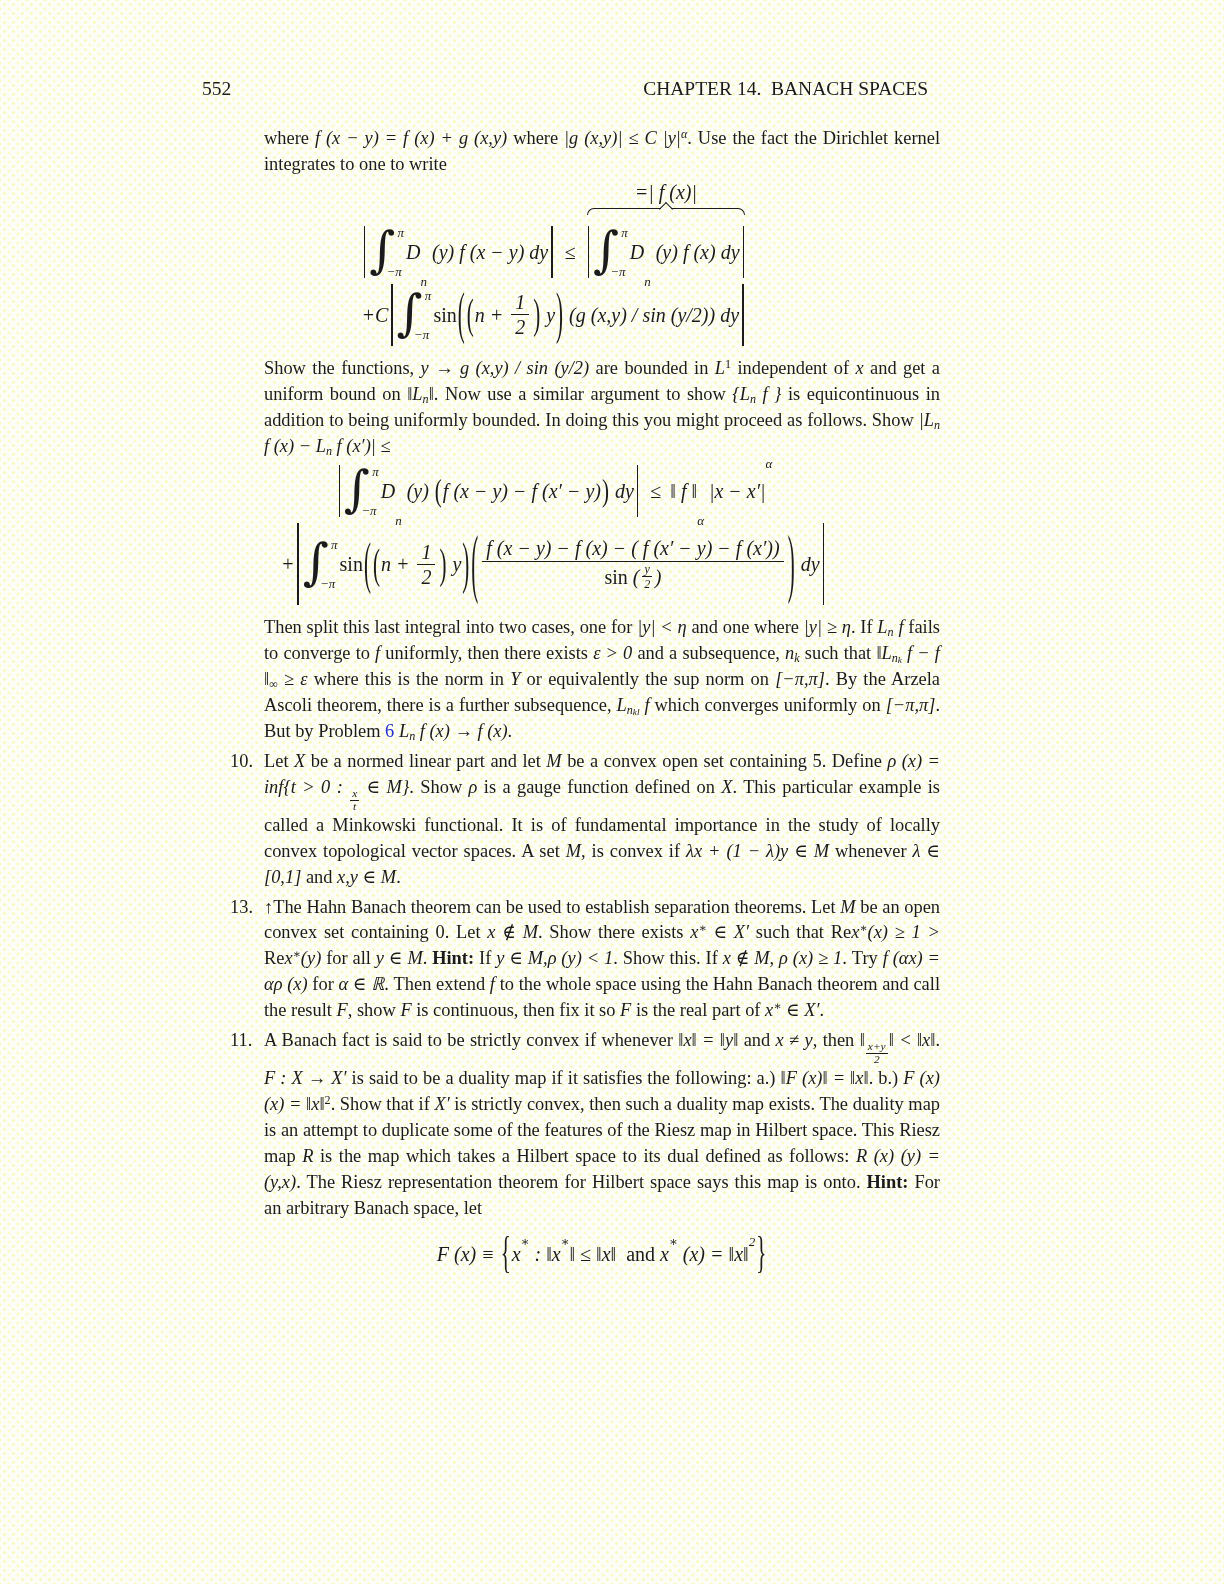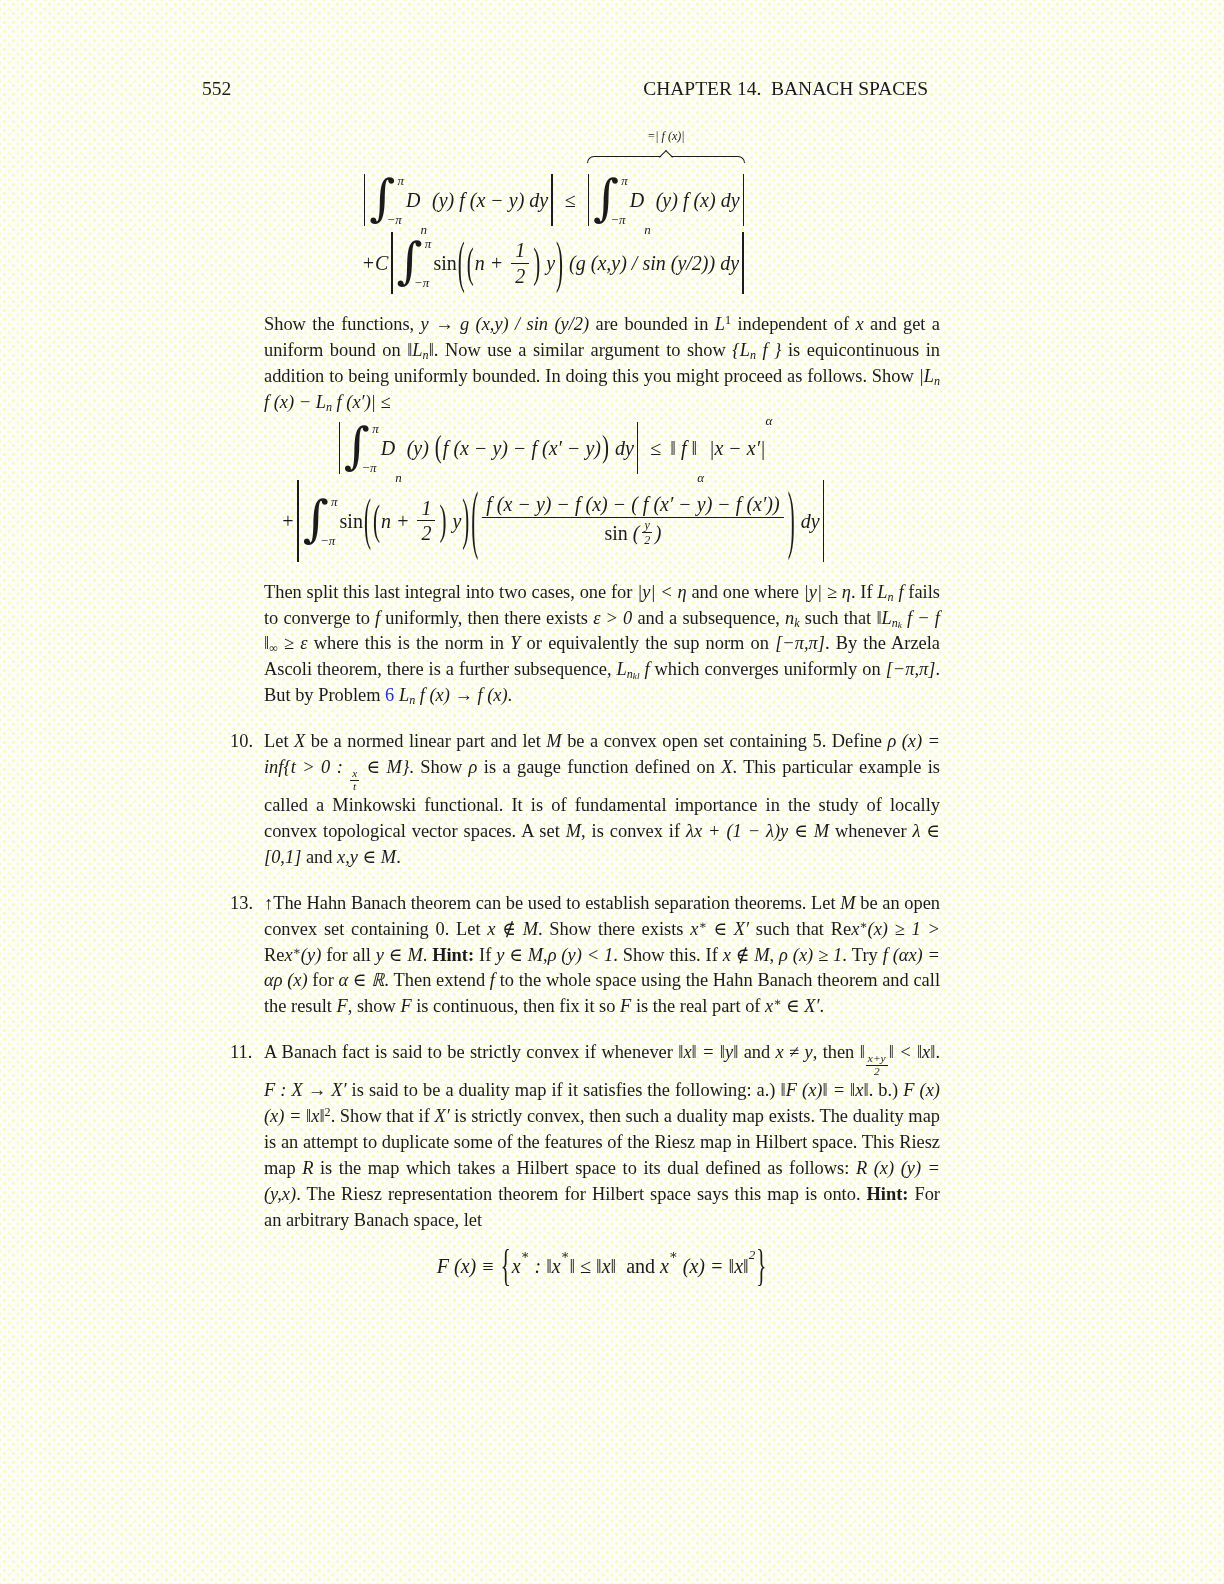--- a/index.html
+++ b/index.html
@@ -13,32 +13,32 @@
       radial-gradient(circle, rgba(248,248,160,.75) 1.1px, rgba(0,0,0,0) 1.5px);
     background-size:9px 9px;
     background-position:0 0,4.5px 4.5px;
   }
   .page{position:absolute;inset:0;}
   
   .hdr{position:absolute;left:202px;top:78px;width:726px;display:flex;justify-content:space-between;font-size:19.5px;}
   
   .content{position:absolute;left:264px;top:126px;width:676px;font-size:18.4px;line-height:25.9px;text-align:justify;}
   p.para{margin:0;}
-  p.mt{margin-top:18px;}
+  p.mt{margin-top:10px;}
   .i{font-style:italic;}
   .b{font-weight:bold;}
   .sup1{font-size:.66em;vertical-align:.5em;line-height:0;}
   .sub1{font-size:.66em;vertical-align:-.25em;line-height:0;}
   .sub2{font-size:.5em;vertical-align:-.45em;line-height:0;}
   .plink{color:#2330cc;cursor:pointer;}
   
   .bfr{display:inline-flex;flex-direction:column;align-items:center;vertical-align:-.35em;font-size:.62em;line-height:1.05;margin:0 1px;}
   .bfr .fn{border-bottom:1.2px solid #1b1b1b;padding:0 2px;}
   
-  .item{position:relative;margin-top:20px;}
+  .item{position:relative;margin-top:4px;}
   .item .num{position:absolute;left:-34px;top:0;width:30px;text-align:left;}
   
   .eqblock{margin:0;display:flex;flex-direction:column;align-items:center;}
   .eqblock.shift .eqline{transform:translateX(-48px);}
   .eqline{display:flex;align-items:center;justify-content:center;white-space:pre;font-size:20px;line-height:1;margin-top:6px;}
   .eqline.first{margin-top:6px;}
   .eqline.has-brace{margin-top:48px;}
   .mi{font-style:italic;}
   .mr{font-style:normal;}
   .mrel{margin:0 9px;}
@@ -51,21 +51,21 @@
   .ihi{margin-left:2px;}
   .ilo{margin-left:-9px;}
   .bigp{display:inline-block;font-size:21px;line-height:1;margin:0 1px;transform-origin:center;}
   .frac{display:inline-flex;flex-direction:column;align-items:center;vertical-align:middle;margin:0 3px;line-height:1.12;}
   .frac .fn{border-bottom:1.4px solid #1b1b1b;padding:0 4px 1px;display:inline-flex;align-items:center;white-space:pre;}
   .frac .fd{padding-top:1px;display:inline-flex;align-items:center;white-space:pre;}
   .frac.small{font-size:.6em;}
   .frac.small .fn{border-bottom-width:1px;padding:0 2px 0;}
   
   .grp{position:relative;display:inline-flex;align-items:center;white-space:pre;}
-  .grplabel{position:absolute;top:-44px;left:0;right:0;text-align:center;font-size:12px;font-style:italic;white-space:nowrap;}
+  .grplabel{position:absolute;top:-44px;left:0;right:0;text-align:center;font-size:20px;font-style:italic;white-space:nowrap;}
   .grpbrace{position:absolute;top:-22px;left:2px;right:2px;height:11px;}
   .grpbrace::before{content:"";position:absolute;left:0;width:calc(50% - 6px);top:4px;height:6px;
     border-top:1.7px solid #1b1b1b;border-left:1.7px solid #1b1b1b;border-top-left-radius:8px;}
   .grpbrace::after{content:"";position:absolute;right:0;width:calc(50% - 6px);top:4px;height:6px;
     border-top:1.7px solid #1b1b1b;border-right:1.7px solid #1b1b1b;border-top-right-radius:8px;}
   .grpnub{position:absolute;left:50%;top:0;width:9px;height:9px;margin-left:-4.5px;
     border-top:1.7px solid #1b1b1b;border-left:1.7px solid #1b1b1b;transform:rotate(45deg);}
   .sq{white-space:pre;}
 </style>
 </head>
@@ -73,20 +73,21 @@
 
 <div class="page">
 
   <div class="hdr">
     <span>552</span>
     <span class="sq">CHAPTER 14.  BANACH SPACES</span>
   </div>
 
   <div class="content">
 
+    <p class="para"><span>where </span><span class="i">f (x − y) = f (x) + g (x,y)</span><span> where </span><span class="i">|g (x,y)| ≤ C |y|</span><span class="i sup1">α</span><span>. Use the fact the Dirichlet kernel integrates to one to write</span></p>
 
     <div class="eqblock shift">
         <div class="eqline first has-brace"><span class="vbar" style="height: 52px;"></span><span class="intw"><span class="intsign">∫</span><span class="intlims"><span class="ihi">π</span><span class="ilo">−π</span></span></span><span class="mi">D</span><span class="msub">n</span><span class="mi"> (y) f (x − y) dy</span><span class="vbar" style="height: 52px;"></span><span class="mrel">≤</span><span class="grp"><span class="grplabel">=| f (x)|</span><span class="grpbrace"><span class="grpnub"></span></span><span class="vbar" style="height: 52px;"></span><span class="intw"><span class="intsign">∫</span><span class="intlims"><span class="ihi">π</span><span class="ilo">−π</span></span></span><span class="mi">D</span><span class="msub">n</span><span class="mi"> (y) f (x) dy</span><span class="vbar" style="height: 52px;"></span></span></div>
         <div class="eqline"><span class="mi">+C</span><span class="vbar" style="height: 62px;"></span><span class="intw"><span class="intsign">∫</span><span class="intlims"><span class="ihi">π</span><span class="ilo">−π</span></span></span><span class="mr">sin</span><span class="bigp" style="transform: scaleY(2.7);">(</span><span class="bigp" style="transform: scaleY(2);">(</span><span class="mi">n + </span><span class="frac"><span class="fn"><span class="mi">1</span></span><span class="fd"><span class="mi">2</span></span></span><span class="bigp" style="transform: scaleY(2);">)</span><span class="mi"> y</span><span class="bigp" style="transform: scaleY(2.7);">)</span><span class="mi"> (g (x,y) / sin (y/2)) dy</span><span class="vbar" style="height: 62px;"></span></div>
       </div>
 
     <p class="para mt"><span>Show the functions, </span><span class="i">y → g (x,y) / sin (y/2)</span><span> are bounded in </span><span class="i">L</span><span class="sup1">1</span><span> independent of </span><span class="i">x</span><span> and get a uniform bound on </span><span class="i">‖L</span><span class="i sub1">n</span><span class="i">‖</span><span>. Now use a similar argument to show </span><span class="i">{L</span><span class="i sub1">n</span><span class="i"> f }</span><span> is equicontinuous in addition to being uniformly bounded.  In doing this you might proceed as follows.  Show </span><span class="i">|L</span><span class="i sub1">n</span><span class="i"> f (x) − L</span><span class="i sub1">n</span><span class="i"> f (x′)| ≤</span></p>
 
     <div class="eqblock shift">
         <div class="eqline first"><span class="vbar" style="height: 52px;"></span><span class="intw"><span class="intsign">∫</span><span class="intlims"><span class="ihi">π</span><span class="ilo">−π</span></span></span><span class="mi">D</span><span class="msub">n</span><span class="mi"> (y) </span><span class="bigp" style="transform: scaleY(1.5);">(</span><span class="mi">f (x − y) − f (x′ − y)</span><span class="bigp" style="transform: scaleY(1.5);">)</span><span class="mi"> dy</span><span class="vbar" style="height: 52px;"></span><span class="mrel">≤</span><span class="mi">‖ f ‖</span><span class="msub">α</span><span class="mi"> |x − x′|</span><span class="msup">α</span></div>

